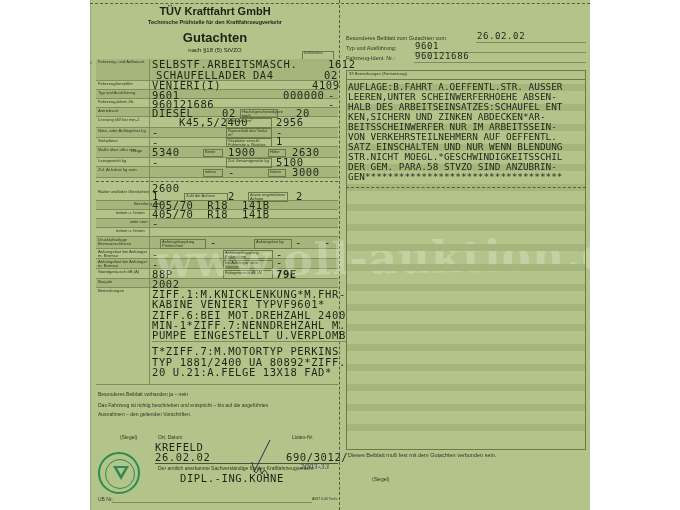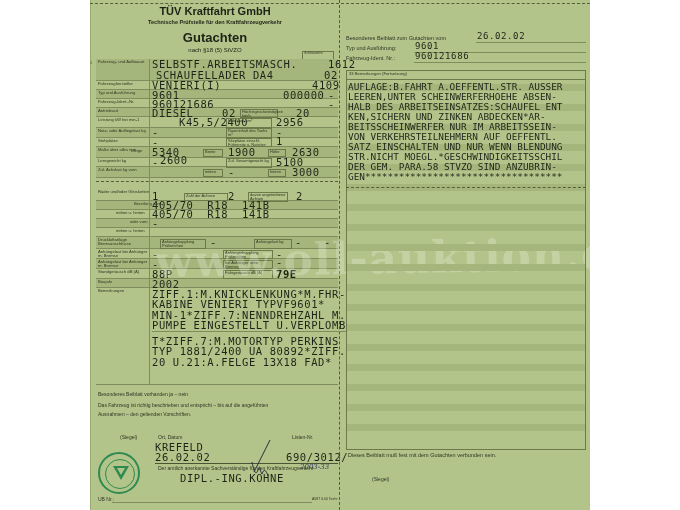--- a/index.html
+++ b/index.html
@@ -150,21 +150,21 @@
 <div class="val mono" style="left:152px;top:146px;">5340</div>
 <div class="box" style="left:203px;top:149px;width:16px;height:6px;">Breite</div>
 <div class="val mono" style="left:228px;top:146px;">1900</div>
 <div class="box" style="left:268px;top:149px;width:14px;height:6px;">Höhe</div>
 <div class="val mono" style="left:292px;top:146px;">2630</div>
 
 <div class="val mono" style="left:152px;top:156px;">-</div>
 <div class="box" style="left:226px;top:158px;width:42px;height:8px;">Zul. Gesamtgewicht kg</div>
 <div class="val mono" style="left:276px;top:156px;">5100</div>
 
-<div class="val mono" style="left:152px;top:154px;margin-left:8px;">2600</div>
+<div class="val mono" style="left:152px;top:182px;">2600</div>
 <div class="box" style="left:203px;top:169px;width:16px;height:6px;">mitten</div>
 <div class="val mono" style="left:228px;top:166px;">-</div>
 <div class="box" style="left:268px;top:169px;width:14px;height:6px;">hinten</div>
 <div class="val mono" style="left:292px;top:166px;">3000</div>
 
 <div class="line" style="left:96px;top:181px;width:242px;border-top:1px dashed #55603a;"></div>
 
 <div class="val mono" style="left:152px;top:190px;">1</div>
 <div class="box" style="left:184px;top:193px;width:40px;height:6px;">Zahl der Achsen</div>
 <div class="val mono" style="left:228px;top:190px;">2</div>
@@ -191,20 +191,21 @@
 
 <div class="val mono" style="left:152px;top:268px;">88P</div>
 <div class="box" style="left:223px;top:270px;width:46px;height:7px;">Fahrgeräusch dB (A)</div>
 <div class="val mono" style="left:276px;top:268px;font-weight:bold;">79E</div>
 
 <div class="val mono" style="left:152px;top:278px;">2002</div>
 
 <div style="position:absolute;left:152px;top:289px;">
   <div class="val mono" style="position:relative;left:0;top:0;line-height:10.3px;">ZIFF.1:M.KNICKLENKUNG*M.FHR-</div>
   <div class="val mono" style="position:relative;left:0;top:0;line-height:10.3px;">KABINE VENIERI TYPVF9601*</div>
+  <div class="val mono" style="position:relative;left:0;top:0;line-height:10.3px;">ZIFF.6:BEI MOT.DREHZAHL 2400</div>
   <div class="val mono" style="position:relative;left:0;top:0;line-height:10.3px;">MIN-1*ZIFF.7:NENNDREHZAHL M.</div>
   <div class="val mono" style="position:relative;left:0;top:0;line-height:10.3px;">PUMPE EINGESTELLT U.VERPLOMB</div>
   <div style="height:4px;border-top:1px solid #7f8d5c;margin-top:1px;"></div>
   <div class="val mono" style="position:relative;left:0;top:0;line-height:10.3px;">T*ZIFF.7:M.MOTORTYP PERKINS</div>
   <div class="val mono" style="position:relative;left:0;top:0;line-height:10.3px;">TYP 1881/2400 UA 80892*ZIFF.</div>
   <div class="val mono" style="position:relative;left:0;top:0;line-height:10.3px;">20 U.21:A.FELGE 13X18 FAD*</div>
 </div>
 
 <div class="small" style="position:absolute;left:98px;top:391px;">Besonderes Beiblatt vorhanden ja – nein</div>
 <div class="small" style="position:absolute;left:98px;top:402px;">Das Fahrzeug ist richtig beschrieben und entspricht – bis auf die angeführten</div>

